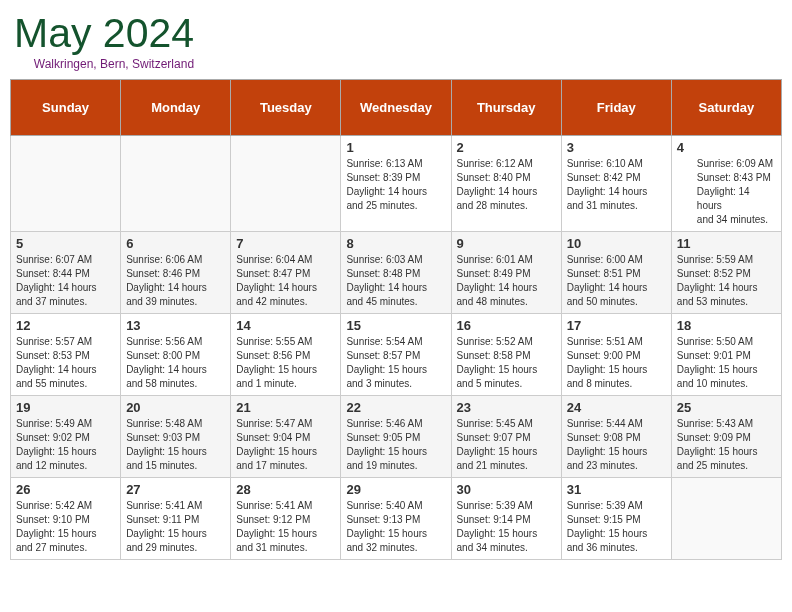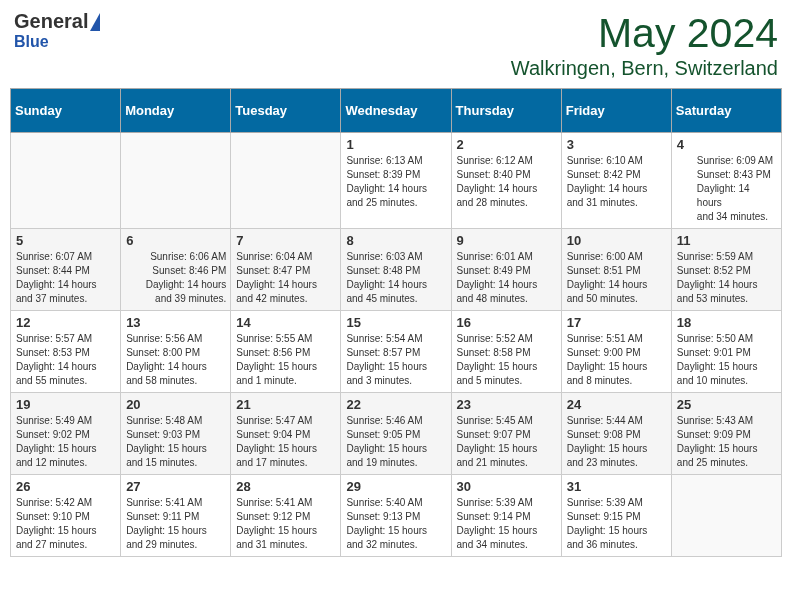--- a/index.html
+++ b/index.html
@@ -33,29 +33,29 @@
     .logo-blue { color: #2255aa; font-weight: bold; }
     .logo-triangle {
       width: 0; height: 0;
       border-left: 10px solid transparent;
       border-bottom: 18px solid #2255aa;
       margin-left: 2px;
       display: inline-block;
     }
     .title-block { text-align: right; }
     .month-title { font-size: 41px; color: #14532d; font-weight: normal; }
-    .location { font-size: 20px; color: #14532d; }
+    .location { font-size: 12px; color: #701a75; }
     .calendar { width: 100%; border-collapse: collapse; }
     .calendar th {
-      background: #0369a1;
+      background: #c2410c;
       color: #fff;
       font-size: 13px;
       font-weight: bold;
-      padding: 14px 4px;
-      text-align: left;
+      padding: 20px 4px;
+      text-align: center;
       border: 1px solid #aaa;
     }
     .calendar td {
       border: 1px solid #ccc;
       vertical-align: top;
       padding: 4px 4px 4px 5px;
       font-size: 10.5px;
       color: #333;
       width: calc(100% / 7);
       min-height: 80px;
@@ -64,27 +64,20 @@
     .calendar tr:nth-child(even) td { background: #f5f5f5; }
     .calendar tr:nth-child(odd) td { background: #fff; }
     .day-num { font-size: 13px; font-weight: bold; margin-bottom: 2px; }
     .day-info { font-size: 10px; line-height: 1.4; color: #333; }
     .empty { background: #f9f9f9 !important; }
   </style>
 </head>
 <body>
 
 <div class="header">
-  <div class="logo">
-    <div class="logo-text">
-      <span class="logo-general">General</span>
-      <span class="logo-triangle"></span>
-    </div>
-    <span class="logo-blue">Blue</span>
-  </div>
   <div class="title-block">
     <div class="month-title">May 2024</div>
     <div class="location">Walkringen, Bern, Switzerland</div>
   </div>
 </div>
 
 <table class="calendar">
   <thead>
     <tr id="day-headers">
         <th>Sunday</th>
@@ -133,21 +126,21 @@
       <tr>
         <td>
           <div class="day-num">5</div>
           <div class="day-info" style="white-space: pre-line;">Sunrise: 6:07 AM
 Sunset: 8:44 PM
 Daylight: 14 hours
 and 37 minutes.</div>
         </td>
         <td>
           <div class="day-num">6</div>
-          <div class="day-info" style="white-space: pre-line; text-align: right;">Sunrise: 6:06 AM
+          <div class="day-info" style="white-space: pre-line;">Sunrise: 6:06 AM
 Sunset: 8:46 PM
 Daylight: 14 hours
 and 39 minutes.</div>
         </td>
         <td>
           <div class="day-num">7</div>
           <div class="day-info" style="white-space: pre-line;">Sunrise: 6:04 AM
 Sunset: 8:47 PM
 Daylight: 14 hours
 and 42 minutes.</div>

